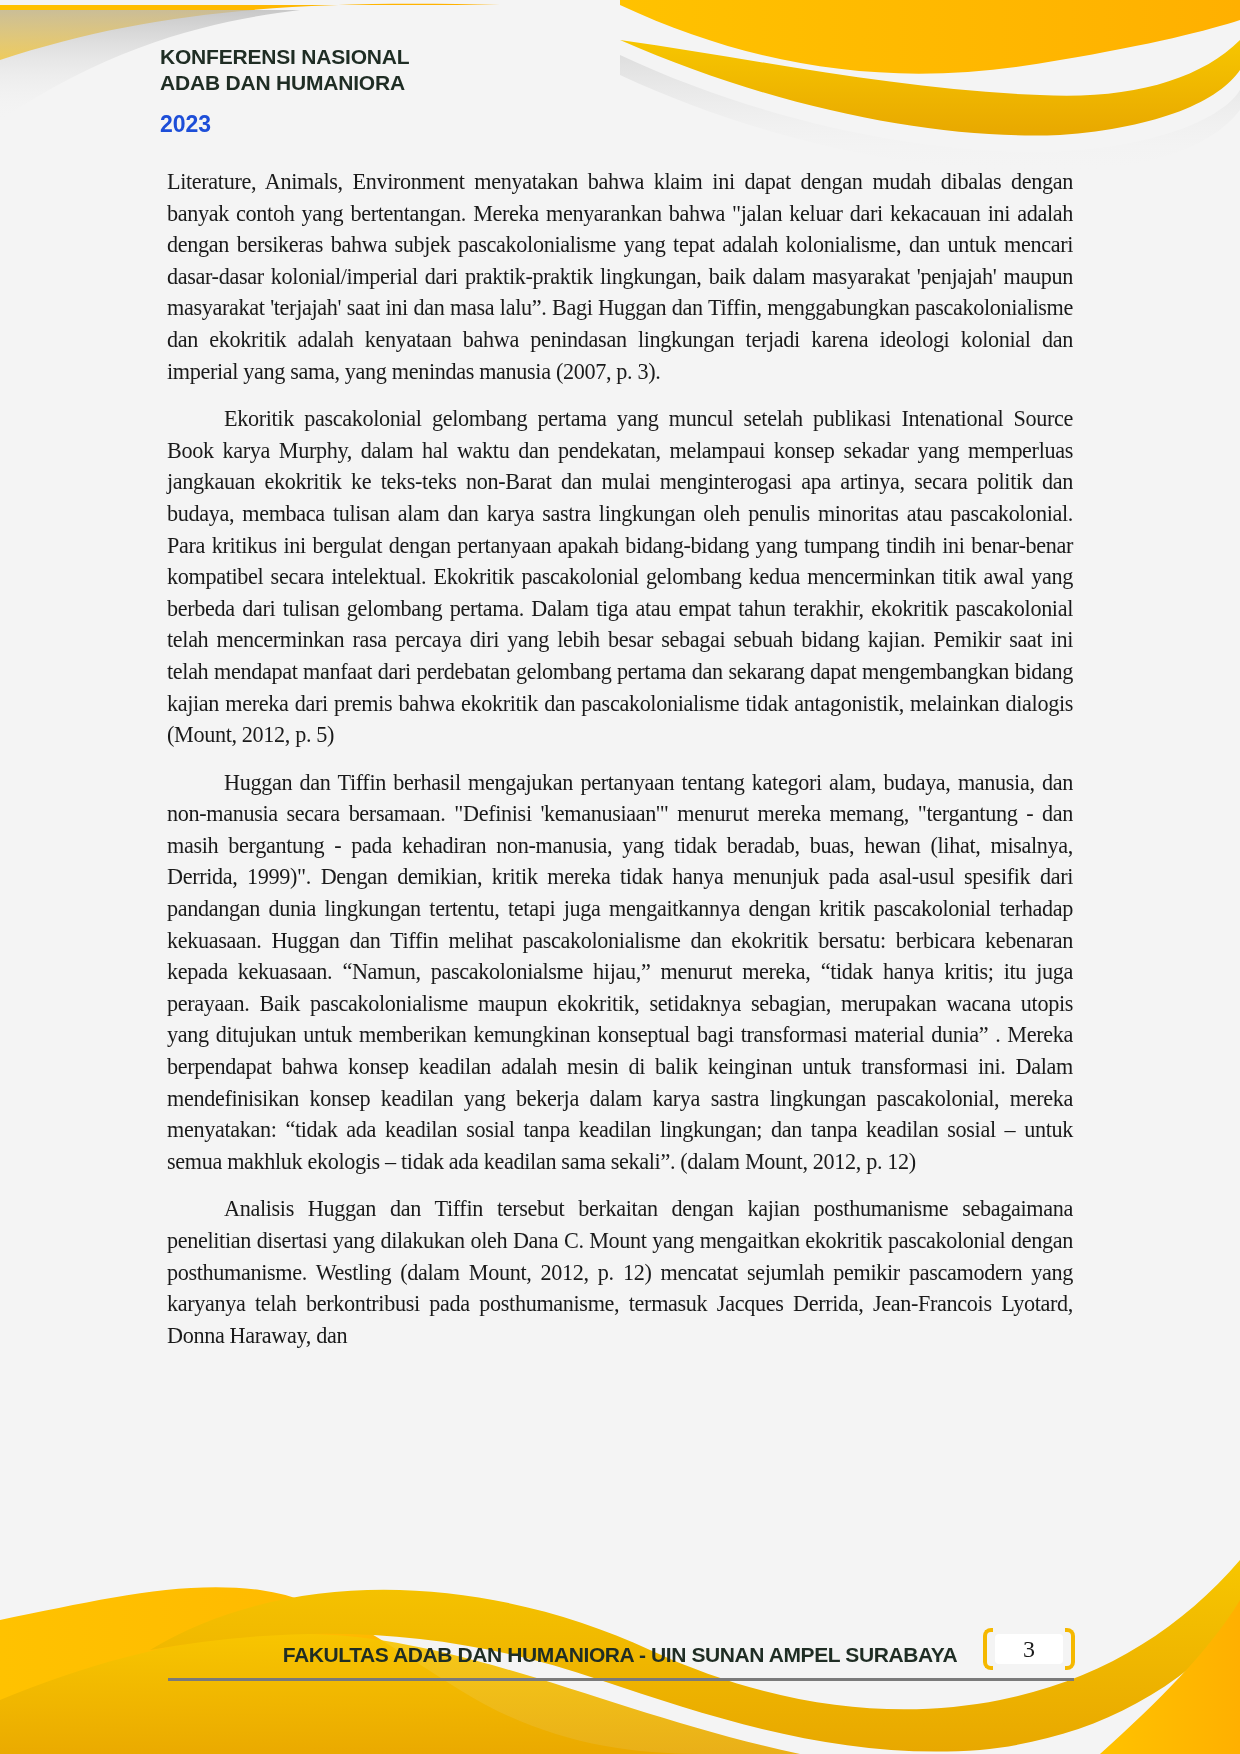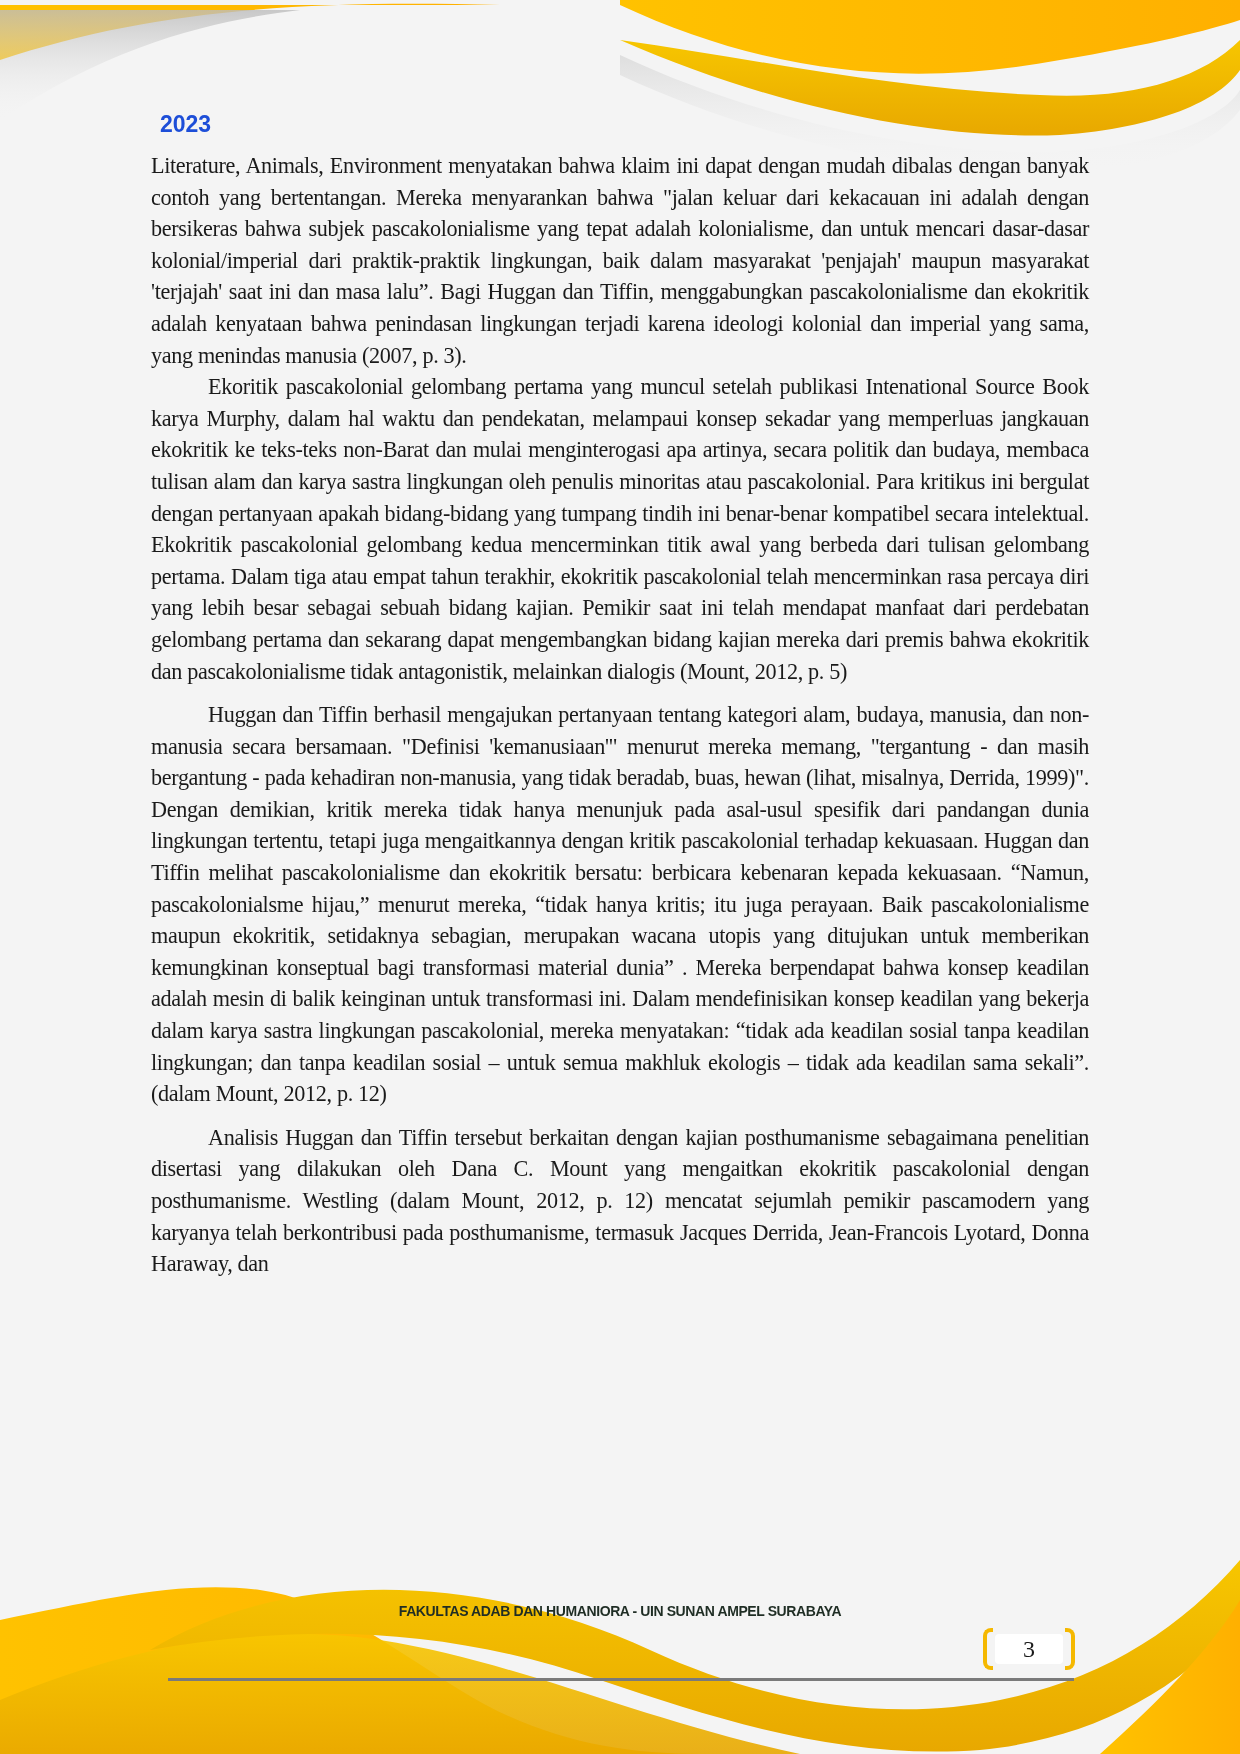--- a/index.html
+++ b/index.html
@@ -31,21 +31,21 @@
   .conf-year {
     position: absolute; left: 160px; top: 111px;
     font-family: "Liberation Sans", "DejaVu Sans", sans-serif; font-weight: bold;
     font-size: 23px; color: #1d4ed8;
   }
   .content {
     position: absolute; left: 151px; top: 150px; width: 938px; z-index: 3;
     font-size: 22.2px; line-height: 31.6px; text-align: justify;
     letter-spacing: -0.35px;
   }
-  .content p { margin: 0; }
+  .content p { margin: 16px; }
   .content p.indent { text-indent: 57px; }
   .gap-after { margin-bottom: 12px !important; }
   .section-title {
     margin: 48px 0 10px 0; color: #22355e; font-weight: bold;
     font-size: 22px; line-height: 31px; text-align: left; letter-spacing: -0.4px;
   }
   .page-num-box {
     position: absolute; left: 983px; top: 1628px; width: 92px; height: 42px; z-index: 3;
   }
   .bracket { position: absolute; top: 0; width: 10px; height: 42px;
@@ -54,23 +54,23 @@
   .bracket.r { right: 0; border-left: none; border-radius: 0 8px 8px 0; }
   .page-num {
     position: absolute; left: 12px; right: 12px; top: 6px; text-align: center;
     font-size: 24px; color: #1a1a1a; background: #ffffff; border-radius: 4px; height: 30px; line-height: 30px;
   }
   .footer-rule {
     position: absolute; left: 168px; top: 1678px; width: 906px; height: 3px;
     background: #7a7a7a; z-index: 3;
   }
   .footer-text {
-    position: absolute; left: 0; width: 1240px; top: 1603px; text-align: center; z-index: 3;
+    position: absolute; left: 0; width: 1240px; top: 1643px; text-align: center; z-index: 3;
     font-family: "Liberation Sans", "DejaVu Sans", sans-serif; font-weight: bold;
-    font-size: 14px; color: #1f2d24; letter-spacing: -0.4px;
+    font-size: 21px; color: #1f2d24; letter-spacing: -0.4px;
   }
 </style>
 </head>
 <body>
 
 <svg class="bg" viewBox="0 0 1240 1754" preserveAspectRatio="none">
   <defs>
     <linearGradient id="gy" x1="0" y1="0" x2="0" y2="1">
       <stop offset="0" stop-color="#f7c600"></stop>
       <stop offset="1" stop-color="#e8a800"></stop>
@@ -92,20 +92,24 @@
   <path d="M620,40 C780,110 940,140 1060,135 C1160,128 1220,100 1240,70 L1240,40 C1200,80 1130,100 1040,95 C900,90 760,60 620,40 Z" fill="url(#gy)"></path>
   <path d="M620,55 C780,130 960,160 1080,150 C1170,142 1225,115 1240,90 L1240,110 C1210,150 1140,170 1060,172 C920,175 760,140 620,75 Z" fill="url(#gs)" opacity="0.5"></path>
 
   <path d="M0,1620 C100,1600 180,1580 260,1590 C330,1600 380,1640 460,1690 C540,1740 620,1754 700,1754 L0,1754 Z" fill="url(#go)"></path>
   <path d="M0,1700 C120,1650 250,1620 380,1640 C520,1662 640,1720 800,1754 L0,1754 Z" fill="url(#gy)" opacity="0.9"></path>
   <path d="M150,1650 C300,1560 500,1580 650,1650 C780,1710 900,1720 1000,1700 C1100,1680 1180,1630 1240,1560 L1240,1620 C1170,1700 1080,1740 980,1750 C840,1760 720,1720 600,1680 C460,1632 320,1620 150,1650 Z" fill="url(#gy)"></path>
   <path d="M1100,1754 C1160,1700 1210,1650 1240,1600 L1240,1754 Z" fill="url(#go)"></path>
 </svg>
 
 <div class="header">
+  <div class="conf-title">
+    <div>KONFERENSI NASIONAL</div>
+    <div>ADAB DAN HUMANIORA</div>
+  </div>
   <div class="conf-year">2023</div>
 </div>
 
 <div class="content">
   <p>Literature, Animals, Environment menyatakan bahwa klaim ini dapat dengan mudah dibalas dengan banyak contoh yang bertentangan. Mereka menyarankan bahwa "jalan keluar dari kekacauan ini adalah dengan bersikeras bahwa subjek pascakolonialisme yang tepat adalah kolonialisme, dan untuk mencari dasar-dasar kolonial/imperial dari praktik-praktik lingkungan, baik dalam masyarakat 'penjajah' maupun masyarakat 'terjajah' saat ini dan masa lalu”. Bagi Huggan dan Tiffin, menggabungkan pascakolonialisme dan ekokritik adalah kenyataan bahwa penindasan lingkungan terjadi karena ideologi kolonial dan imperial yang sama, yang menindas manusia (2007, p. 3).</p>
   <p class="indent gap-after">Ekoritik pascakolonial gelombang pertama yang muncul setelah publikasi Intenational Source Book karya Murphy, dalam hal waktu dan pendekatan, melampaui konsep sekadar yang memperluas jangkauan ekokritik ke teks-teks non-Barat dan mulai menginterogasi apa artinya, secara politik dan budaya, membaca tulisan alam dan karya sastra lingkungan oleh penulis minoritas atau pascakolonial. Para kritikus ini bergulat dengan pertanyaan apakah bidang-bidang yang tumpang tindih ini benar-benar kompatibel secara intelektual. Ekokritik pascakolonial gelombang kedua mencerminkan titik awal yang berbeda dari tulisan gelombang pertama. Dalam tiga atau empat tahun terakhir, ekokritik pascakolonial telah mencerminkan rasa percaya diri yang lebih besar sebagai sebuah bidang kajian.  Pemikir saat ini telah mendapat manfaat dari perdebatan gelombang pertama dan sekarang dapat mengembangkan  bidang kajian mereka dari premis bahwa ekokritik dan pascakolonialisme tidak antagonistik, melainkan dialogis (Mount, 2012, p. 5)</p>
   <p class="indent gap-after">Huggan dan Tiffin berhasil mengajukan pertanyaan tentang kategori alam, budaya, manusia, dan non-manusia secara bersamaan. "Definisi 'kemanusiaan'" menurut mereka memang, "tergantung - dan masih bergantung - pada kehadiran non-manusia, yang tidak beradab, buas, hewan (lihat, misalnya, Derrida, 1999)". Dengan demikian, kritik mereka tidak hanya menunjuk pada asal-usul spesifik dari pandangan dunia lingkungan tertentu, tetapi juga mengaitkannya dengan kritik pascakolonial terhadap kekuasaan. Huggan dan Tiffin melihat pascakolonialisme dan ekokritik bersatu: berbicara kebenaran kepada kekuasaan. “Namun, pascakolonialsme hijau,” menurut mereka, “tidak hanya kritis; itu juga perayaan. Baik pascakolonialisme maupun ekokritik, setidaknya sebagian, merupakan wacana utopis yang ditujukan untuk memberikan kemungkinan konseptual bagi transformasi material dunia” . Mereka berpendapat bahwa konsep keadilan adalah mesin di balik keinginan untuk transformasi ini. Dalam mendefinisikan konsep keadilan yang bekerja dalam karya sastra lingkungan pascakolonial, mereka menyatakan: “tidak ada keadilan sosial tanpa keadilan lingkungan; dan tanpa keadilan sosial – untuk semua makhluk ekologis – tidak ada keadilan sama sekali”. (dalam Mount, 2012, p. 12)</p>
   <p class="indent">Analisis Huggan dan Tiffin tersebut berkaitan dengan kajian posthumanisme sebagaimana penelitian disertasi yang dilakukan oleh Dana C. Mount yang mengaitkan ekokritik pascakolonial dengan posthumanisme. Westling (dalam Mount, 2012, p. 12) mencatat sejumlah pemikir pascamodern yang karyanya telah berkontribusi pada posthumanisme, termasuk Jacques Derrida, Jean-Francois Lyotard, Donna Haraway, dan</p>
 </div>
 

